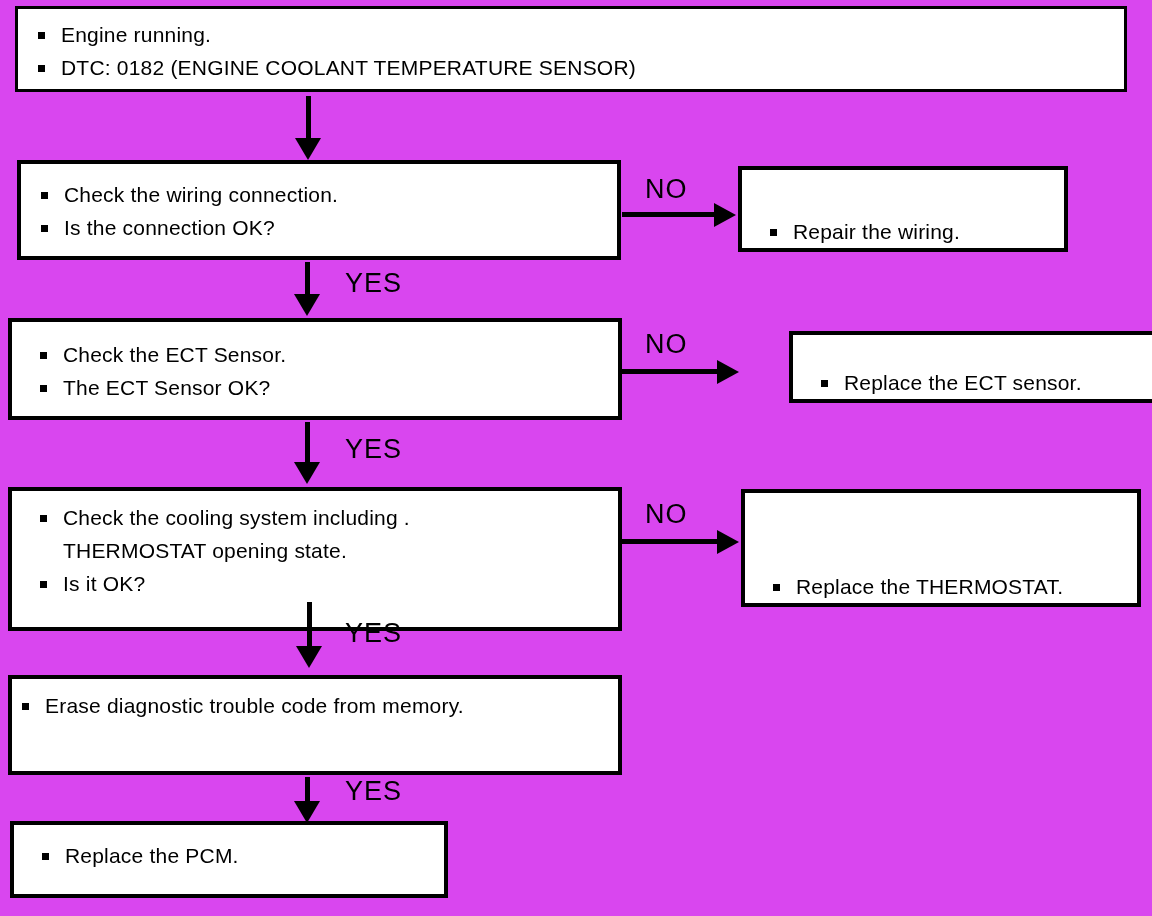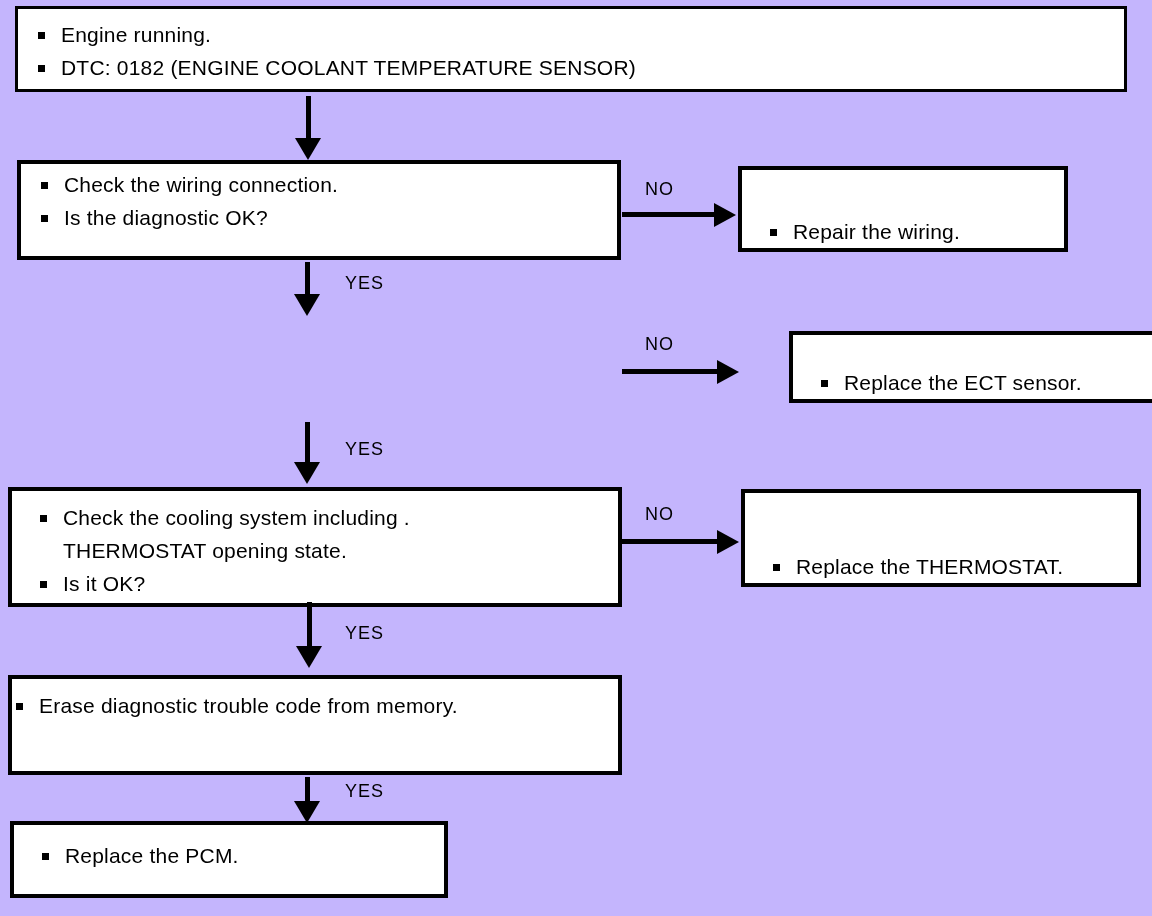--- a/index.html
+++ b/index.html
@@ -1,19 +1,19 @@
 <!DOCTYPE html>
 <html><head>
 <meta charset="utf-8">
 <style>
   html,body{margin:0;padding:0;background:#ffffff;}
   #stage{
     position:relative;
     width:1152px;height:916px;
-    background:#c4b5fd;
+    background:#d946ef;
     font-family:"Liberation Sans","DejaVu Sans",sans-serif;
     color:#000;
     overflow:hidden;
   }
   .node{
     position:absolute;
     border:4px solid #000;
     background:#fff;
     box-sizing:border-box;
     display:flex;
@@ -47,87 +47,91 @@
   }
   .hline{position:absolute;height:5px;background:#000;}
   .hhead{
     position:absolute;width:0;height:0;
     border-top:12px solid transparent;
     border-bottom:12px solid transparent;
     border-left:22px solid #000;
   }
   .edge-label{
     position:absolute;
-    font-size:18px;
+    font-size:27px;
     letter-spacing:1px;
     line-height:22px;
   }
 </style>
 </head>
 <body>
 
 <div id="stage">
 
   <div class="node thin" style="left:15px;top:6px;width:1112px;height:86px;padding:9px 0 0 20px;">
     <div class="line b">Engine running.</div>
     <div class="line b">DTC: 0182 (ENGINE COOLANT TEMPERATURE SENSOR)</div>
   </div>
 
   <div class="vline" style="left:306px;top:96px;height:44px;"></div>
   <div class="vhead" style="left:295px;top:138px;"></div>
 
-  <div class="node" style="left:17px;top:160px;width:604px;height:100px;padding:4px 0 0 20px;">
+  <div class="node" style="left:17px;top:160px;width:604px;height:100px;padding:14px 0 0 20px;">
     <div class="line b">Check the wiring connection.</div>
-    <div class="line b">Is the diagnostic OK?</div>
+    <div class="line b">Is the connection OK?</div>
   </div>
 
   <div class="edge-label" style="left:645px;top:178px;">NO</div>
   <div class="hline" style="left:622px;top:212px;width:94px;"></div>
   <div class="hhead" style="left:714px;top:203px;"></div>
 
   <div class="node vcenter" style="left:738px;top:166px;width:330px;height:86px;padding-left:28px;">
     <div class="line b">Repair the wiring.</div>
   </div>
 
   <div class="edge-label" style="left:345px;top:272px;">YES</div>
   <div class="vline" style="left:305px;top:262px;height:34px;"></div>
   <div class="vhead" style="left:294px;top:294px;"></div>
 
+  <div class="node" style="left:8px;top:318px;width:614px;height:102px;padding:16px 0 0 28px;">
+    <div class="line b">Check the ECT Sensor.</div>
+    <div class="line b">The ECT Sensor OK?</div>
+  </div>
 
   <div class="edge-label" style="left:645px;top:333px;">NO</div>
   <div class="hline" style="left:622px;top:369px;width:97px;"></div>
   <div class="hhead" style="left:717px;top:360px;"></div>
 
   <div class="node vcenter" style="left:741px;top:331px;width:452px;height:72px;padding-left:28px;margin-left:48px;">
     <div class="line b">Replace the ECT sensor.</div>
   </div>
 
   <div class="edge-label" style="left:345px;top:438px;">YES</div>
   <div class="vline" style="left:305px;top:422px;height:42px;"></div>
   <div class="vhead" style="left:294px;top:462px;"></div>
 
-  <div class="node" style="left:8px;top:487px;width:614px;height:120px;padding:10px 0 0 28px;">
+  <div class="node" style="left:8px;top:487px;width:614px;height:144px;padding:10px 0 0 28px;">
     <div class="line b">Check the cooling system including .</div>
     <div class="line cont">THERMOSTAT opening state.</div>
     <div class="line b">Is it OK?</div>
   </div>
 
   <div class="edge-label" style="left:645px;top:503px;">NO</div>
   <div class="hline" style="left:622px;top:539px;width:97px;"></div>
   <div class="hhead" style="left:717px;top:530px;"></div>
 
-  <div class="node vcenter" style="left:741px;top:489px;width:400px;height:98px;padding-left:28px;">
+  <div class="node vcenter" style="left:741px;top:489px;width:400px;height:118px;padding-left:28px;">
     <div class="line b">Replace the THERMOSTAT.</div>
   </div>
 
   <div class="edge-label" style="left:345px;top:622px;">YES</div>
   <div class="vline" style="left:307px;top:602px;height:46px;"></div>
   <div class="vhead" style="left:296px;top:646px;"></div>
 
-  <div class="node" style="left:8px;top:675px;width:614px;height:100px;padding:10px 0 0 4px;">
+  <div class="node" style="left:8px;top:675px;width:614px;height:100px;padding:10px 0 0 10px;">
     <div class="line b">Erase diagnostic trouble code from memory.</div>
   </div>
 
   <div class="edge-label" style="left:345px;top:780px;">YES</div>
   <div class="vline" style="left:305px;top:777px;height:26px;"></div>
   <div class="vhead" style="left:294px;top:801px;"></div>
 
   <div class="node" style="left:10px;top:821px;width:438px;height:77px;padding:14px 0 0 28px;">
     <div class="line b">Replace the PCM.</div>
   </div>

